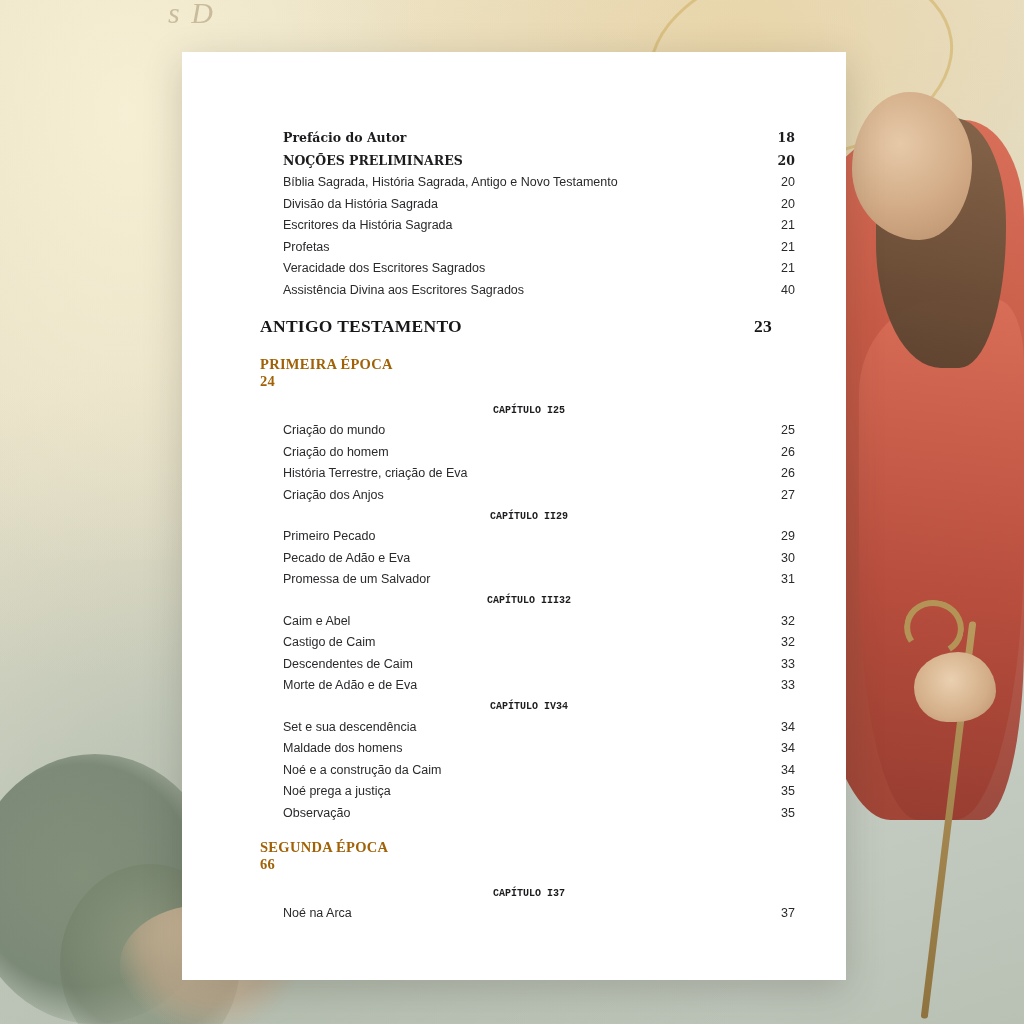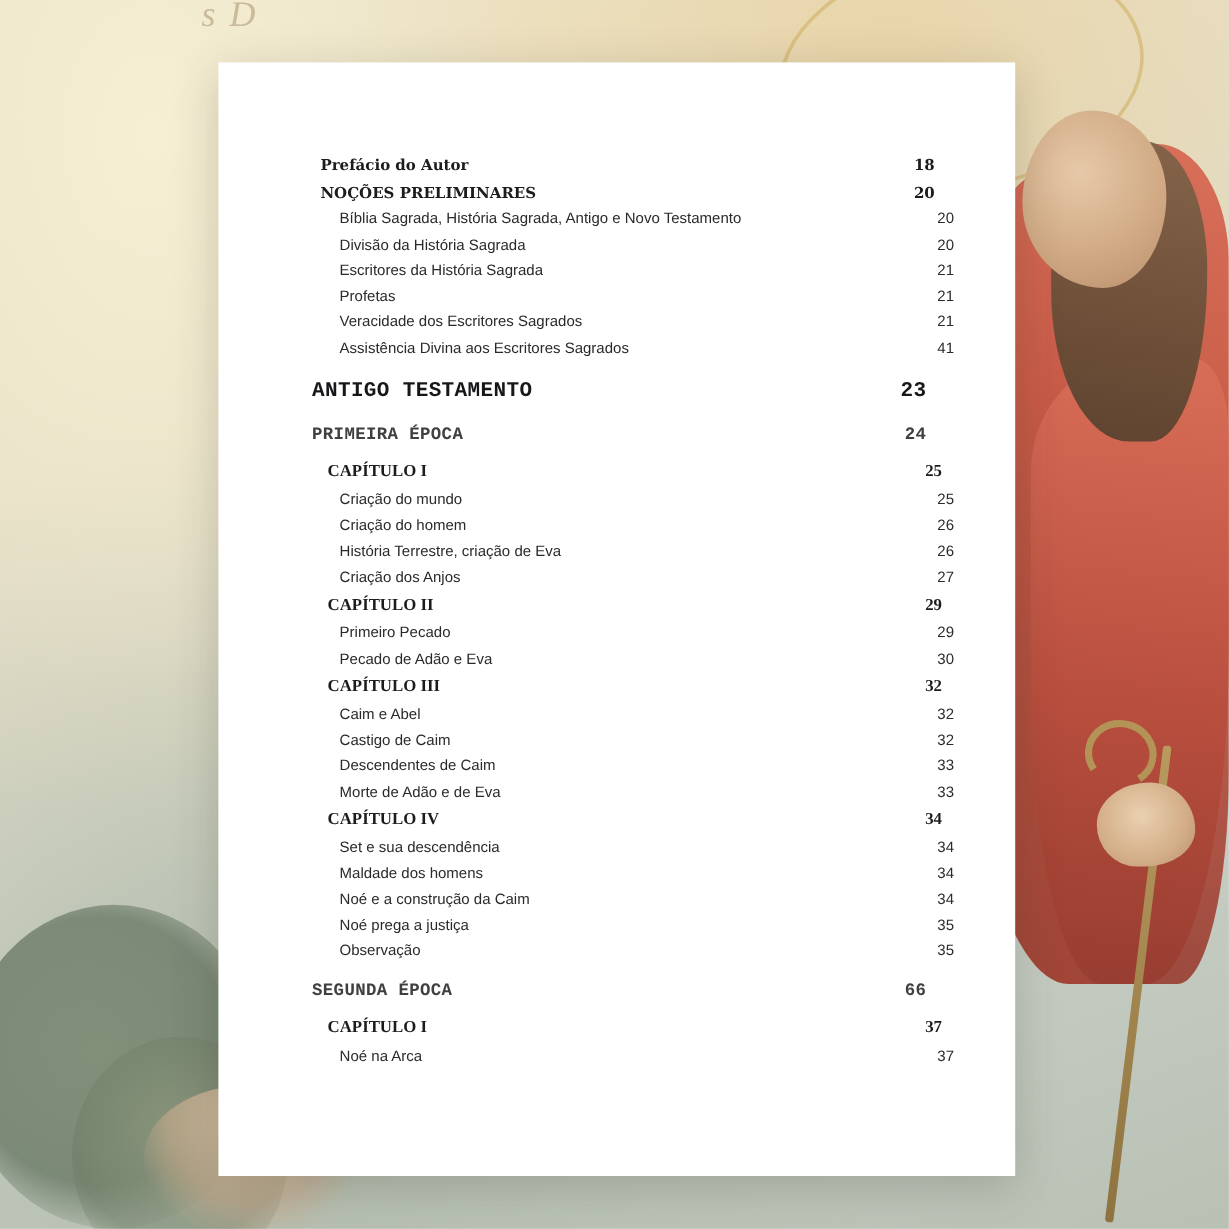--- a/index.html
+++ b/index.html
@@ -155,48 +155,51 @@
     display: flex;
     align-items: baseline;
     justify-content: space-between;
     width: 100%;
   }
   .row .label { white-space: nowrap; }
   .row .page  { white-space: nowrap; text-align: right; }
 
   
   .lvl-h1 { 
-    font-family: Liberation Mono, monospace;
+    font-family: Liberation Serif, serif;
     font-weight: bold;
     font-size: 17.5px;
     color: #17171a;
     letter-spacing: 0.3px;
     padding-left: 0px;
   }
   .lvl-h2 { 
-    font-family: Liberation Mono, monospace;
+    font-family: Liberation Serif, serif;
     font-weight: bold;
     font-size: 14.5px;
-    color: #404040;
+    color: #a16207;
     letter-spacing: 0.3px;
     padding-left: 0px;
+    flex-direction: column;
   }
   .lvl-h3 { 
     font-family: "DejaVu Serif", "Liberation Serif", serif;
     font-weight: bold;
     font-size: 12.5px;
     color: #1c1c1f;
     padding-left: 7px;
+    margin-left: 16px;
   }
   .lvl-h4 { 
-    font-family: Liberation Serif, serif;
-    font-weight: bold;
-    font-size: 14px;
+    font-family: Liberation Mono, monospace;
+    font-weight: bold;
+    font-size: 10px;
     color: #1c1c1f;
     padding-left: 13px;
+    justify-content: center;
   }
   .lvl-item { 
     font-family: "Liberation Sans", sans-serif;
     font-weight: normal;
     font-size: 12.5px;
     color: #2a2a2d;
     padding-left: 23px;
   }
   .lvl-item .page { font-family: "Liberation Sans", sans-serif; color: #2a2a2d; }
   .sp-s  { height: 9px; }
@@ -250,21 +253,21 @@
         <div class="row lvl-item">
           <span class="label">Profetas</span>
           <span class="page">21</span>
         </div>
         <div class="row lvl-item">
           <span class="label">Veracidade dos Escritores Sagrados</span>
           <span class="page">21</span>
         </div>
         <div class="row lvl-item">
           <span class="label">Assistência Divina aos Escritores Sagrados</span>
-          <span class="page">41</span>
+          <span class="page">40</span>
         </div>
         <div class="sp-l"></div>
         <div class="row lvl-h1">
           <span class="label">ANTIGO TESTAMENTO</span>
           <span class="page">23</span>
         </div>
         <div class="sp-l"></div>
         <div class="row lvl-h2">
           <span class="label">PRIMEIRA ÉPOCA</span>
           <span class="page">24</span>
@@ -296,20 +299,24 @@
           <span class="page">29</span>
         </div>
         <div class="row lvl-item">
           <span class="label">Primeiro Pecado</span>
           <span class="page">29</span>
         </div>
         <div class="row lvl-item">
           <span class="label">Pecado de Adão e Eva</span>
           <span class="page">30</span>
         </div>
+        <div class="row lvl-item">
+          <span class="label">Promessa de um Salvador</span>
+          <span class="page">31</span>
+        </div>
         <div class="sp-s"></div>
         <div class="row lvl-h4">
           <span class="label">CAPÍTULO III</span>
           <span class="page">32</span>
         </div>
         <div class="row lvl-item">
           <span class="label">Caim e Abel</span>
           <span class="page">32</span>
         </div>
         <div class="row lvl-item">

